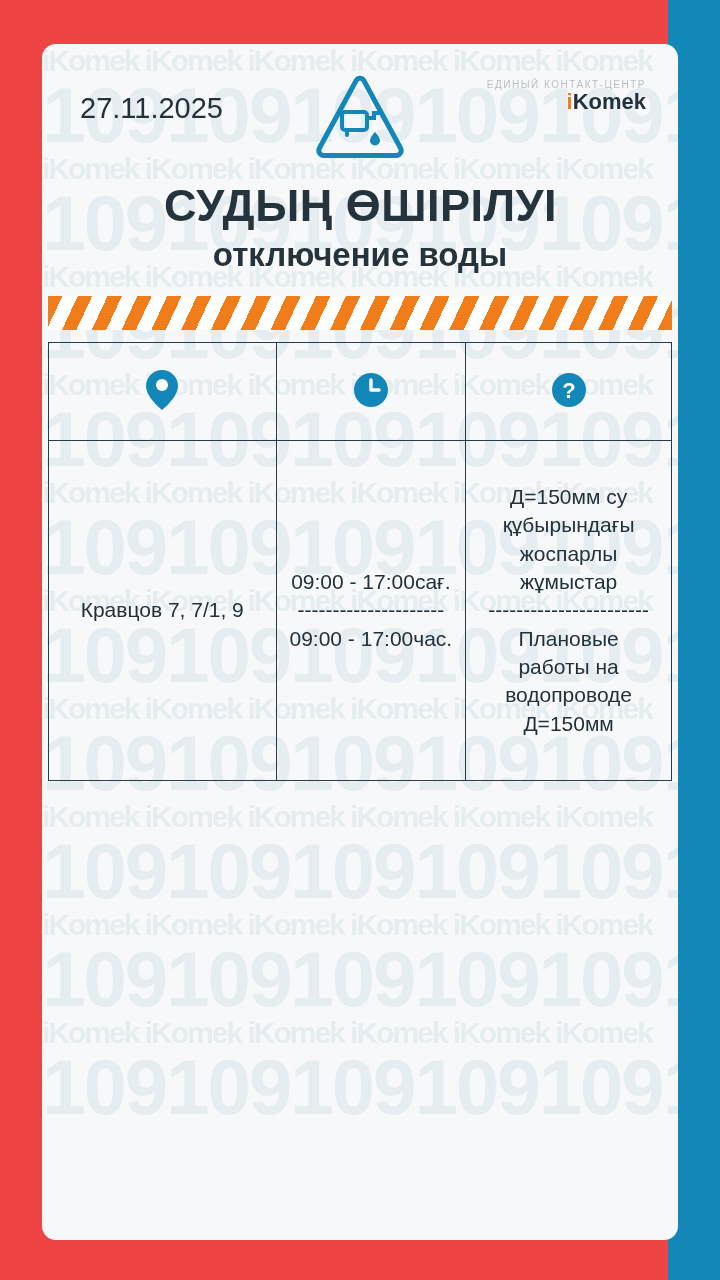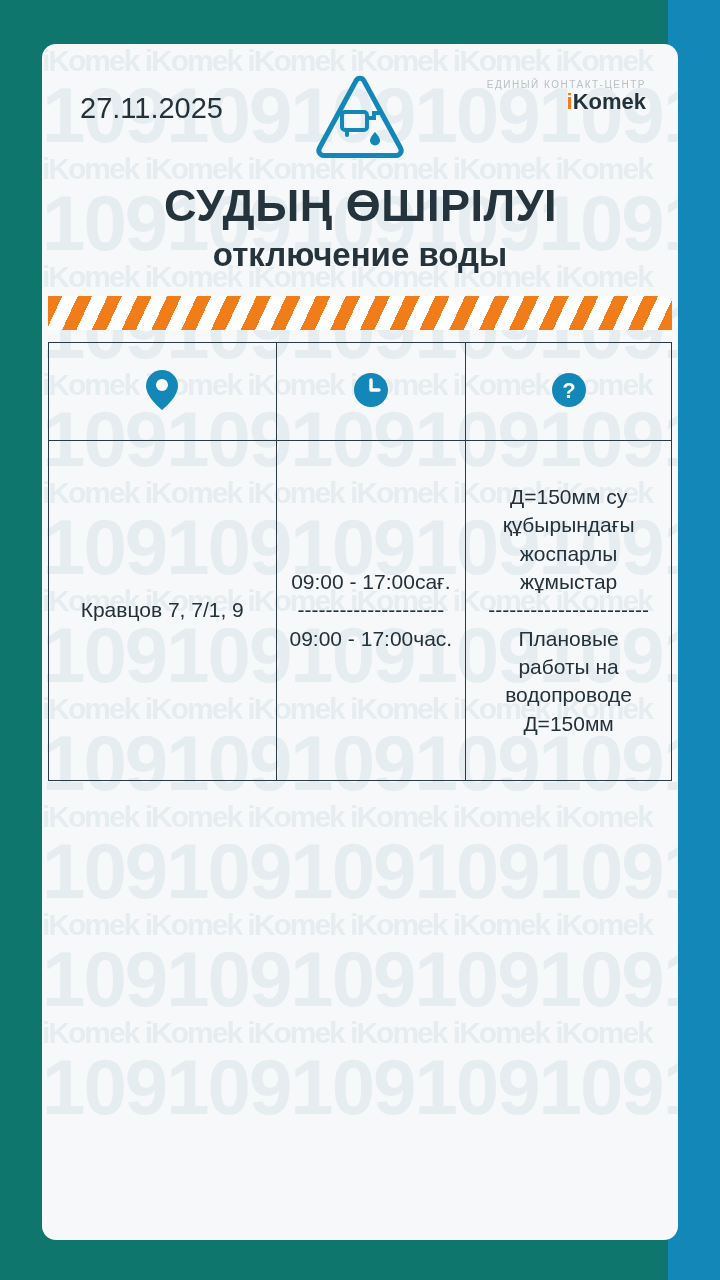--- a/index.html
+++ b/index.html
@@ -5,21 +5,21 @@
   * { box-sizing: border-box; margin: 0; padding: 0; }
   html, body {
     width: 720px; height: 1280px;
     background: #1387b8;
     font-family: "Liberation Sans", sans-serif;
     overflow: hidden;
   }
   .page {
     position: relative;
     width: 668px; height: 1280px;
-    background: #0f766e;
+    background: #ef4444;
   }
   .card {
     position: absolute;
     left: 42px; top: 44px;
     width: 636px; height: 1196px;
     background: #f7f8f9;
     border-radius: 14px;
     overflow: hidden;
   }
   

